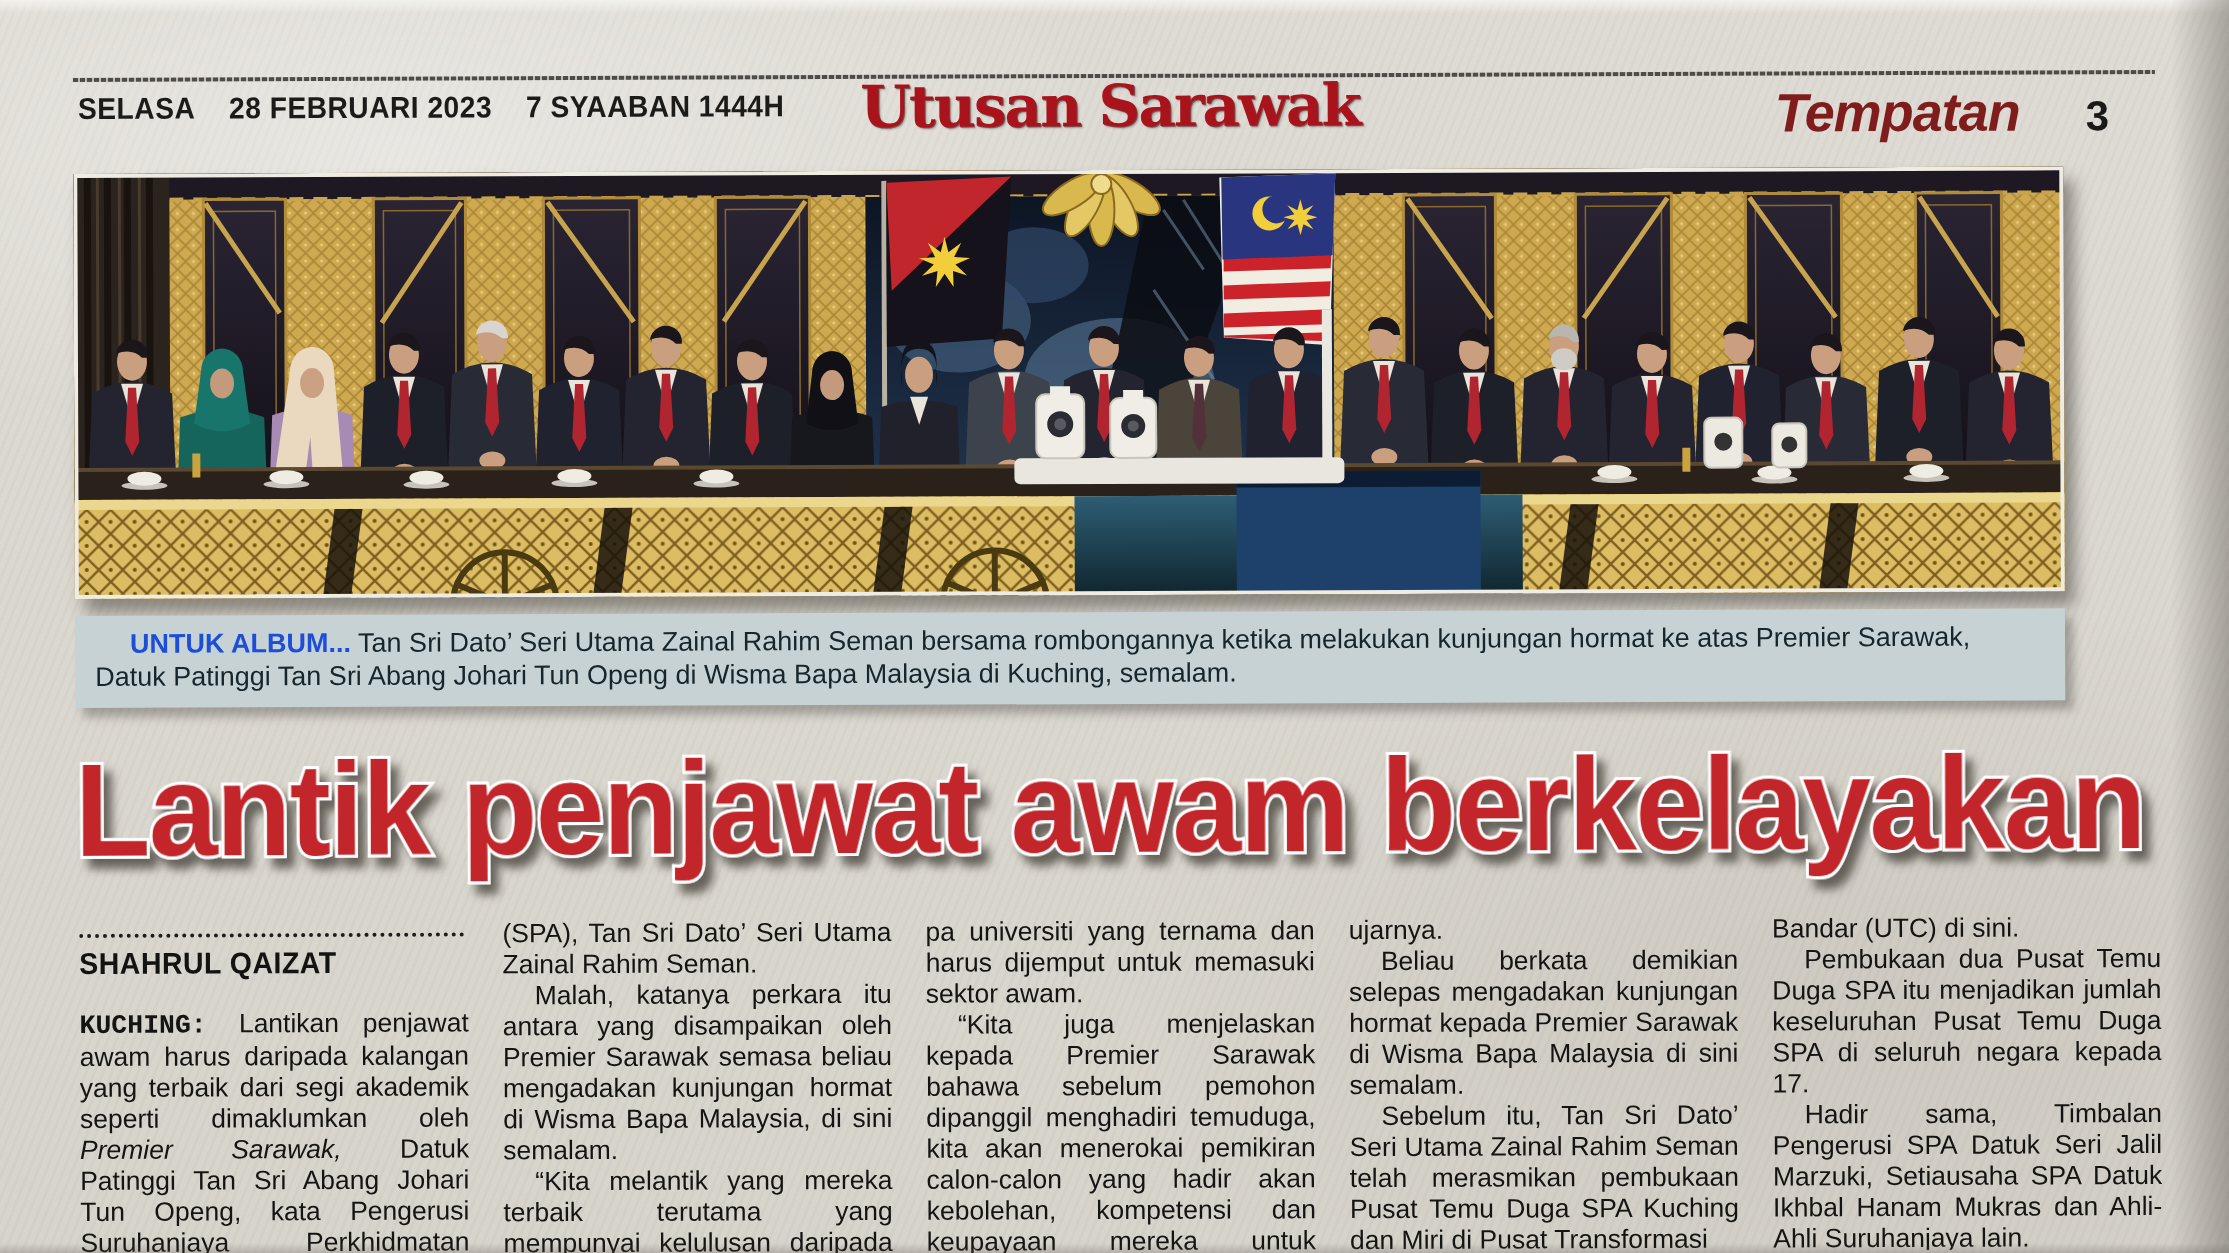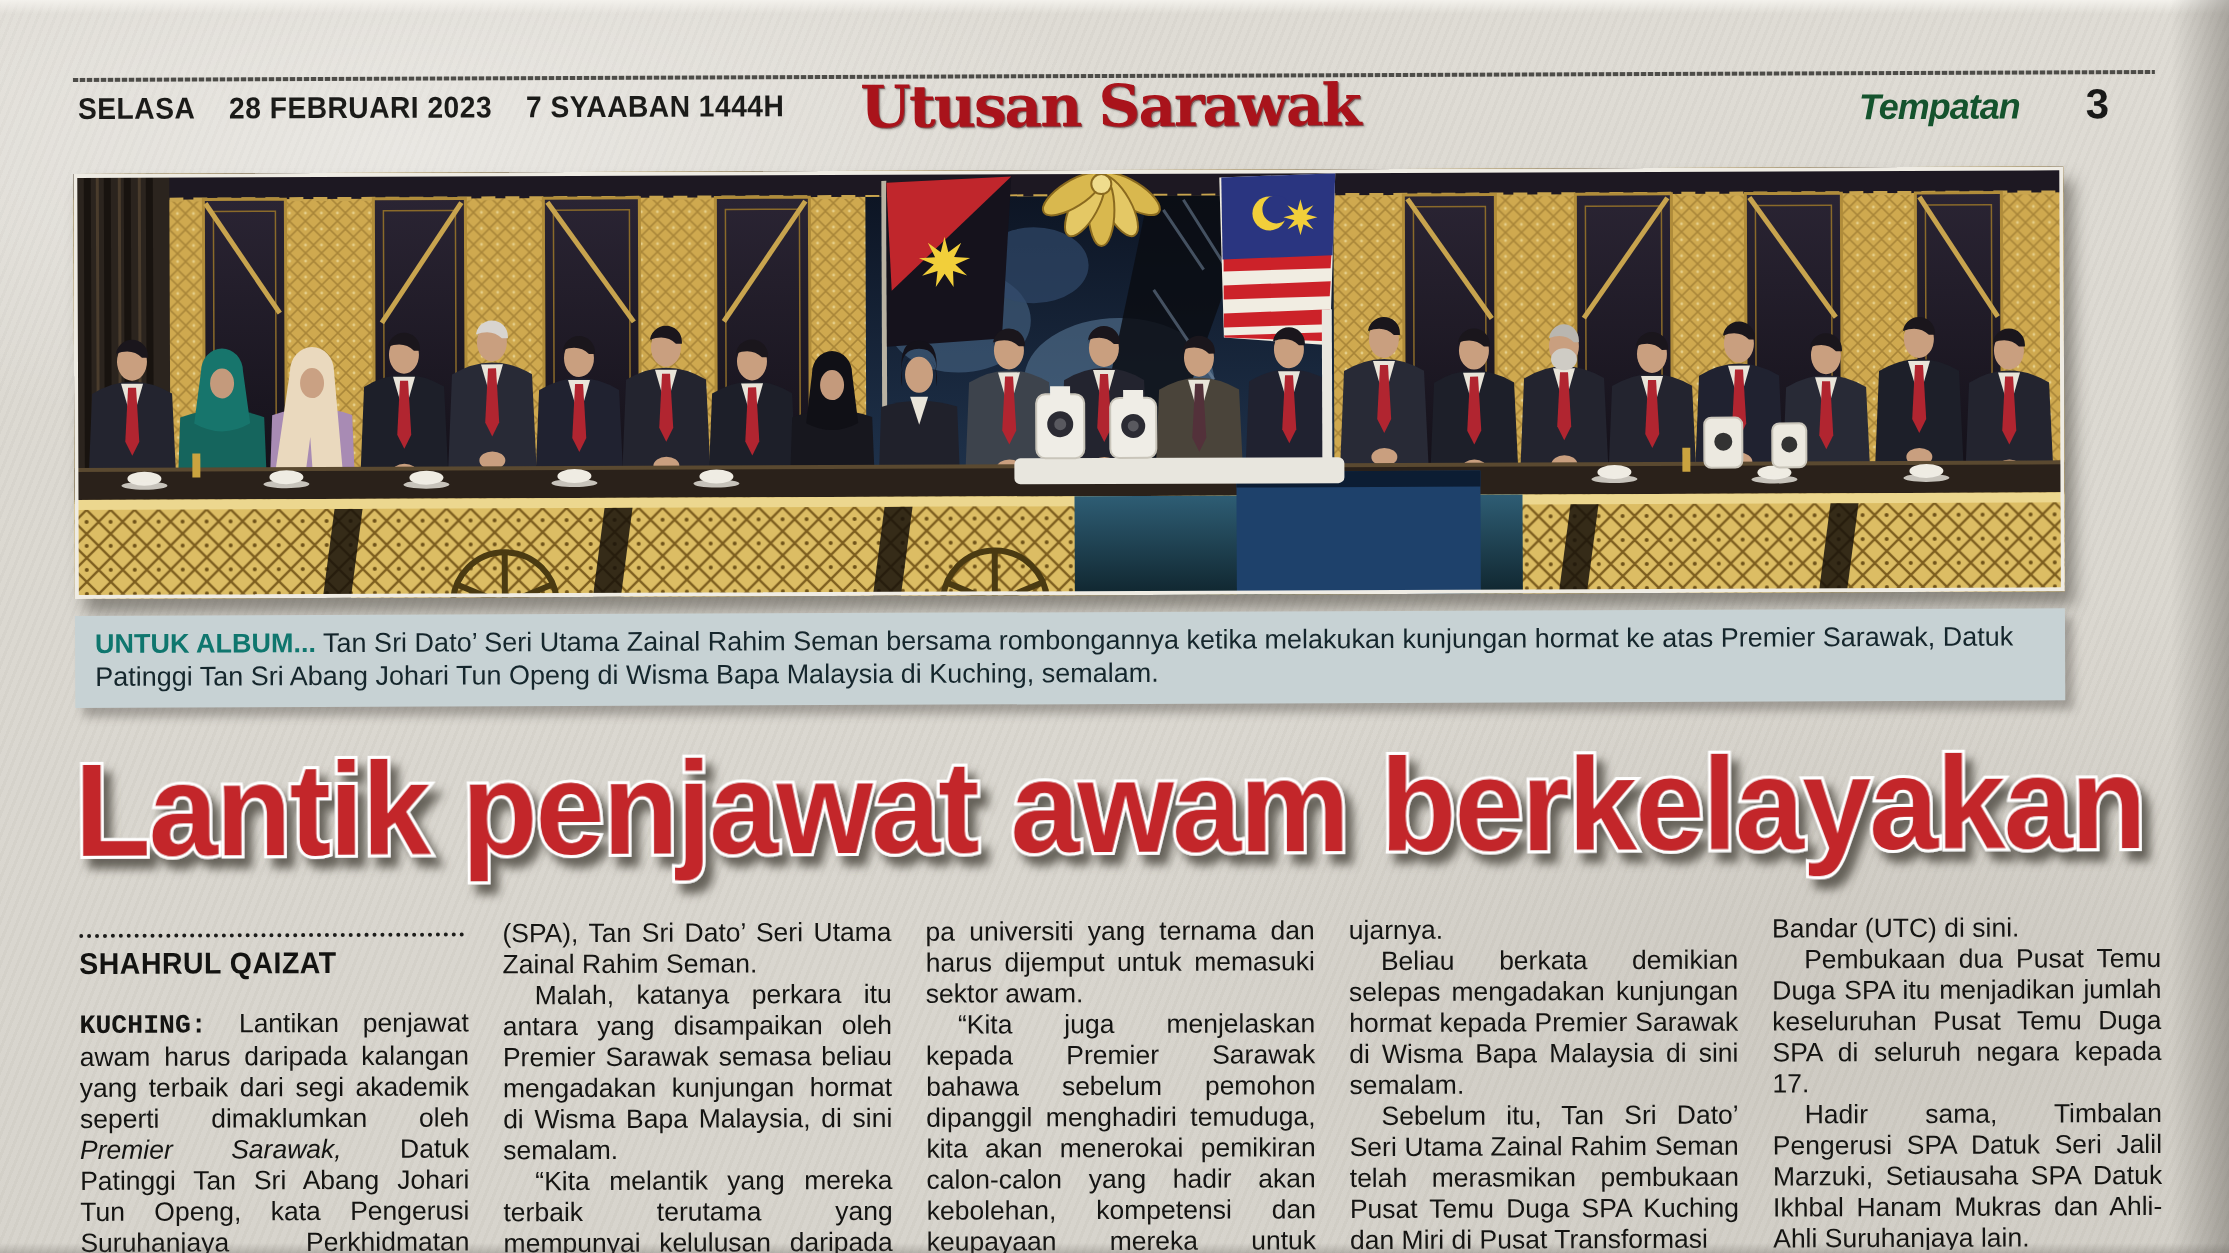--- a/index.html
+++ b/index.html
@@ -39,40 +39,40 @@
   .masthead{
     position:absolute;left:1112px;top:72px;transform:translateX(-50%);
     font-family:"DejaVu Serif",serif;font-weight:bold;font-style:normal;
     font-size:58px;color:#a9131b;letter-spacing:-2px;
     text-shadow:1px 1px 0 rgba(90,10,14,.55), 2px 2px 2px rgba(0,0,0,.25);
     white-space:nowrap;
   }
   .section-wrap{
     position:absolute;right:118px;top:84px;display:flex;align-items:baseline;gap:66px;
   }
-  .section-label{font-size:36px;font-weight:bold;font-style:italic;color:#14532d;letter-spacing:-1px;}
+  .section-label{font-size:54px;font-weight:bold;font-style:italic;color:#7f1d1d;letter-spacing:-1px;}
   .page-number{font-size:42px;font-weight:bold;color:#191918;}
 
   
   .photo{
     position:absolute;left:75px;top:170px;width:1990px;height:425px;
     box-shadow:10px 14px 16px rgba(60,55,48,.5);
     background:#c9a851;
   }
   .photo svg{display:block;width:100%;height:100%;}
 
   
   .caption{
     position:absolute;left:75px;top:612px;width:1990px;box-sizing:border-box;
     background:#c7d2d4;
     padding:12px 20px 14px 20px;
     font-size:27px;line-height:33px;color:#15262c;
     box-shadow:8px 9px 10px rgba(70,66,60,.38);
   }
-  .caption b{font-weight:bold;color:#0f766e;}
+  .caption b{font-weight:bold;color:#1d4ed8;margin-left:35px;}
 
   
   .headline-wrap{position:absolute;left:66px;top:724px;width:2110px;height:168px;}
   .headline-wrap svg{display:block;width:100%;height:100%;overflow:visible;}
   .headline-wrap text{
     font-family:"Liberation Sans",sans-serif;font-weight:bold;letter-spacing:-2px;
   }
 
   
   .article{

